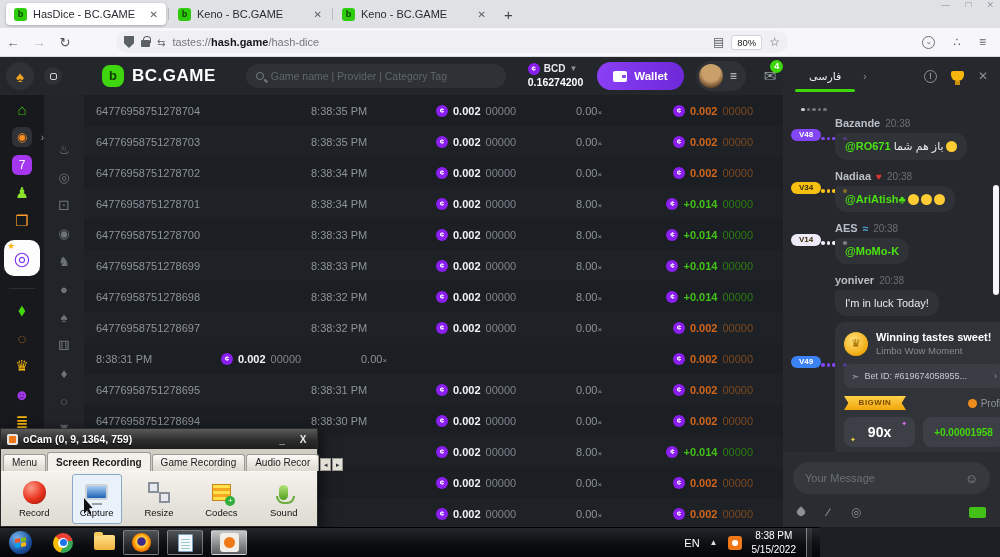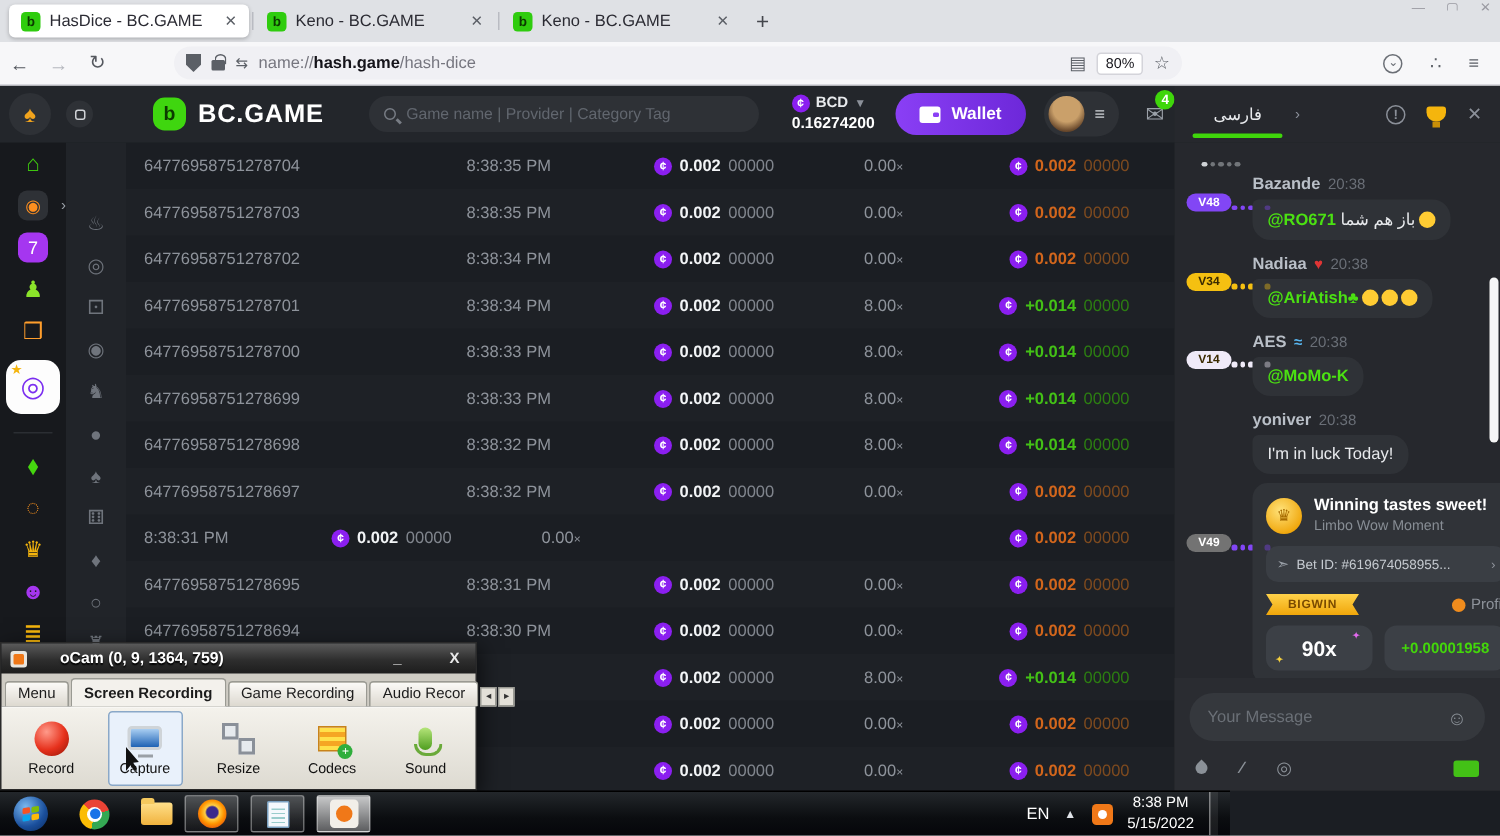--- a/index.html
+++ b/index.html
@@ -148,21 +148,21 @@
   .chat-tools { display:flex; align-items:center; gap:22px; margin-top:11px; padding:0 4px; }
   .drop { width:8px; height:8px; background:#8b9198; border-radius:0 50% 50% 50%; transform:rotate(45deg); }
   .slash { color:#8b9198; font-size:11px; font-weight:bold; }
   .donut { color:#8b9198; font-size:12px; }
   .kbd { margin-left:auto; width:17px; height:11px; background:#43c116; border-radius:2px; }
 
   .page-scrollbar { position:absolute; right:1px; top:185px; width:6px; height:110px; background:#f6f6f6; border-radius:3px; z-index:40; }
 
   
   .ocam { position:absolute; left:0; top:428px; width:318px; height:99px; z-index:50; border:1px solid #2a2a2a; box-shadow:2px 4px 14px rgba(0,0,0,.65); }
-  .oc-title { height:20px; background:linear-gradient(#5a5a5a,#2e2e2e 55%,#1d1d1d); display:flex; align-items:center; padding:0 6px; gap:22px; }
+  .oc-title { height:20px; background:linear-gradient(#5a5a5a,#2e2e2e 55%,#1d1d1d); display:flex; align-items:center; padding:0 6px; gap:5px; }
   .oc-ico { width:11px; height:11px; background:#e8e5df; border-radius:2px; position:relative; }
   .oc-ico:after { content:""; position:absolute; left:2px; top:2px; width:7px; height:7px; background:#f07818; border-radius:1px; }
   .oc-title .t { color:#ffffff; font-size:10.5px; font-weight:bold; flex:1; text-shadow:0 1px 1px #000; }
   .oc-min,.oc-close { color:#e8e8e8; font-size:10px; font-weight:bold; width:16px; text-align:center; }
   .oc-tabs { height:22px; background:#cfccc4; display:flex; align-items:flex-end; padding:2px 2px 0 2px; gap:1px; }
   .oc-tab { background:linear-gradient(#fbfaf7,#dcd8cf); border:1px solid #9a9a93; border-bottom:none; border-radius:3px 3px 0 0; font-size:10px; color:#1c1c1c; padding:2px 8px 3px 8px; white-space:nowrap; }
   .oc-tab.active { background:#f3f1ec; font-weight:bold; padding-top:4px; }
   .oc-arrows { margin-left:auto; display:flex; gap:1px; }
   .oc-arrows span { width:11px; height:13px; background:#e3e0d8; border:1px solid #9a9a93; font-size:7px; text-align:center; line-height:12px; color:#333; }
   .oc-toolbar { height:55px; background:linear-gradient(#f4f2ec,#dddad1); display:flex; align-items:center; justify-content:space-around; padding:0 2px; border-top:1px solid #f8f7f4; }
@@ -243,21 +243,21 @@
   </div>
 
   <div class="toolbar">
     <span class="navbtn">←</span>
     <span class="navbtn dis">→</span>
     <span class="navbtn">↻</span>
     <div class="urlbar">
       <span class="shield"></span>
       <span class="lockicon"></span>
       <span class="permicon">⇆</span>
-      <span class="url"><span>name://</span><b>hash.game</b><span>/hash-dice</span></span>
+      <span class="url"><span>tastes://</span><b>hash.game</b><span>/hash-dice</span></span>
       <span class="tool-ico">▤</span>
       <span class="zoombadge">80%</span>
       <span class="tool-ico">☆</span>
     </div>
     <div class="rightbtns">
       <span class="pocket">⌄</span>
       <span class="tool-ico">∴</span>
       <span class="tool-ico">≡</span>
     </div>
   </div>
@@ -654,21 +654,21 @@
           </div>
           <div class="body"><div class="nrow">
               <span class="nm">AES</span>
               <span class="sfx-blue">≈</span>
               <span class="tm">20:38</span>
             </div><div class="bubble"><span class="mention">@MoMo-K</span></div></div>
         </div>
         <div class="msg">
           <div class="avcol">
             <span class="cav" style="background: radial-gradient(circle at 50% 35%, rgb(74, 79, 106), rgb(35, 38, 43) 90%);"></span>
-            <span class="vbadge" style="background: #737373;">V49</span>
+            <span class="vbadge" style="background: #3b82f6;">V49</span>
             <span class="vdots">
               <i style="background: rgb(130, 70, 245); opacity: 1;"></i>
               <i style="background: rgb(130, 70, 245); opacity: 1;"></i>
               <i style="background: rgb(130, 70, 245); opacity: 1;"></i>
               <i style="background: rgb(130, 70, 245); opacity: 1;"></i>
               <i style="background: rgb(130, 70, 245); opacity: 0.4;"></i>
             </span>
           </div>
           <div class="body"><div class="nrow">
               <span class="nm">yoniver</span>

